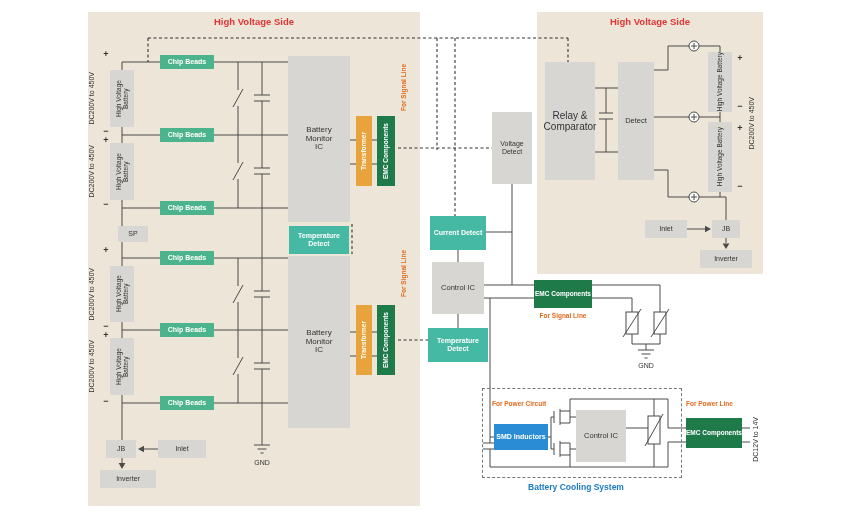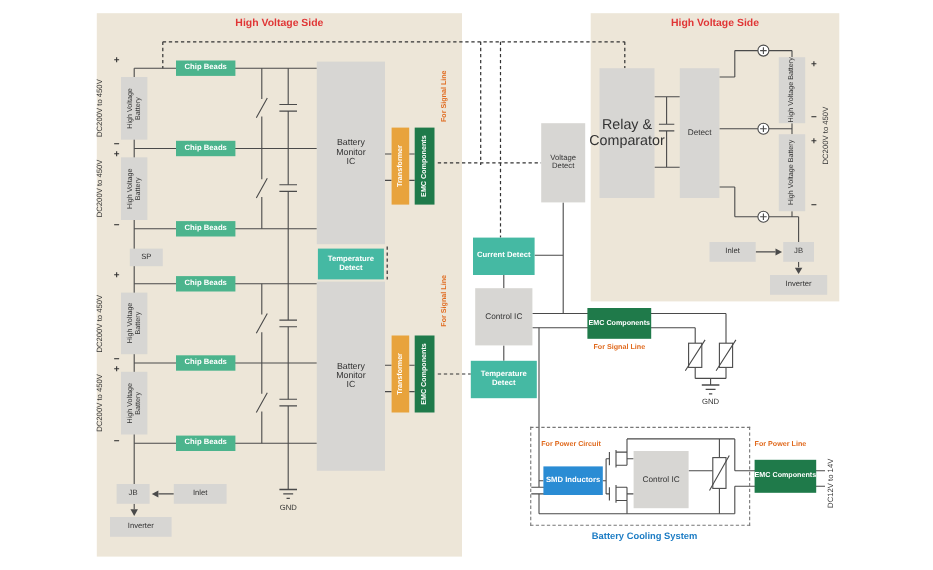--- a/index.html
+++ b/index.html
@@ -179,21 +179,21 @@
   <div class="abs gndlabel" style="left:250px;top:459px;width:24px">GND</div>
 
   <div class="abs box gray" style="left:492px;top:112px;width:40px;height:72px;font-size:7px">Voltage Detect</div>
   <div class="abs box teal" style="left:430px;top:216px;width:56px;height:34px">Current Detect</div>
   <div class="abs box gray" style="left:432px;top:262px;width:52px;height:52px;font-size:7.5px">Control IC</div>
   <div class="abs box teal" style="left:428px;top:328px;width:60px;height:34px">Temperature Detect</div>
   <div class="abs box dgreen" style="left:534px;top:280px;width:58px;height:28px">EMC Components</div>
   <div class="abs ann" style="left:532px;top:312px;width:62px;text-align:center">For Signal Line</div>
   <div class="abs gndlabel" style="left:634px;top:362px;width:24px">GND</div>
 
-  <div class="abs box gray" style="left:545px;top:62px;width:50px;height:118px;font-size:13px;padding:0 5px">Relay &amp; Comparator</div>
+  <div class="abs box gray" style="left:545px;top:62px;width:50px;height:118px;font-size:10px;padding:0 5px">Relay &amp; Comparator</div>
   <div class="abs box gray" style="left:618px;top:62px;width:36px;height:118px;font-size:7.5px">Detect</div>
   <div class="abs box gray gray6" style="left:708px;top:52px;width:24px;height:60px">
       <span class="vtext">High Voltage Battery</span>
     </div>
   <div class="abs box gray gray6" style="left:708px;top:122px;width:24px;height:70px">
       <span class="vtext">High Voltage Battery</span>
     </div>
   <div class="abs pm" style="left:735px;top:54px">+</div>
   <div class="abs pm" style="left:735px;top:102px">−</div>
   <div class="abs pm" style="left:735px;top:124px">+</div>
@@ -207,15 +207,15 @@
 
   <div class="abs dashedbox" style="left:482px;top:388px;width:200px;height:90px"></div>
   <div class="abs ann" style="left:492px;top:400px;width:70px">For Power Circuit</div>
   <div class="abs box bluebox" style="left:494px;top:424px;width:54px;height:26px">SMD Inductors</div>
   <div class="abs box gray" style="left:576px;top:410px;width:50px;height:52px;font-size:7.5px">Control IC</div>
   <div class="abs ann" style="left:686px;top:400px;width:60px">For Power Line</div>
   <div class="abs box dgreen" style="left:686px;top:418px;width:56px;height:30px">EMC Components</div>
   <div class="abs vlabel" style="left:750px;top:408px;width:11px;height:62px">
       <span class="vtext">DC12V to 14V</span>
     </div>
-  <div class="abs cool-title" style="left:486px;top:482px;width:200px">Battery Cooling System</div>
+  <div class="abs cool-title" style="left:476px;top:482px;width:200px">Battery Cooling System</div>
 
 </div>
 
 </body></html>

